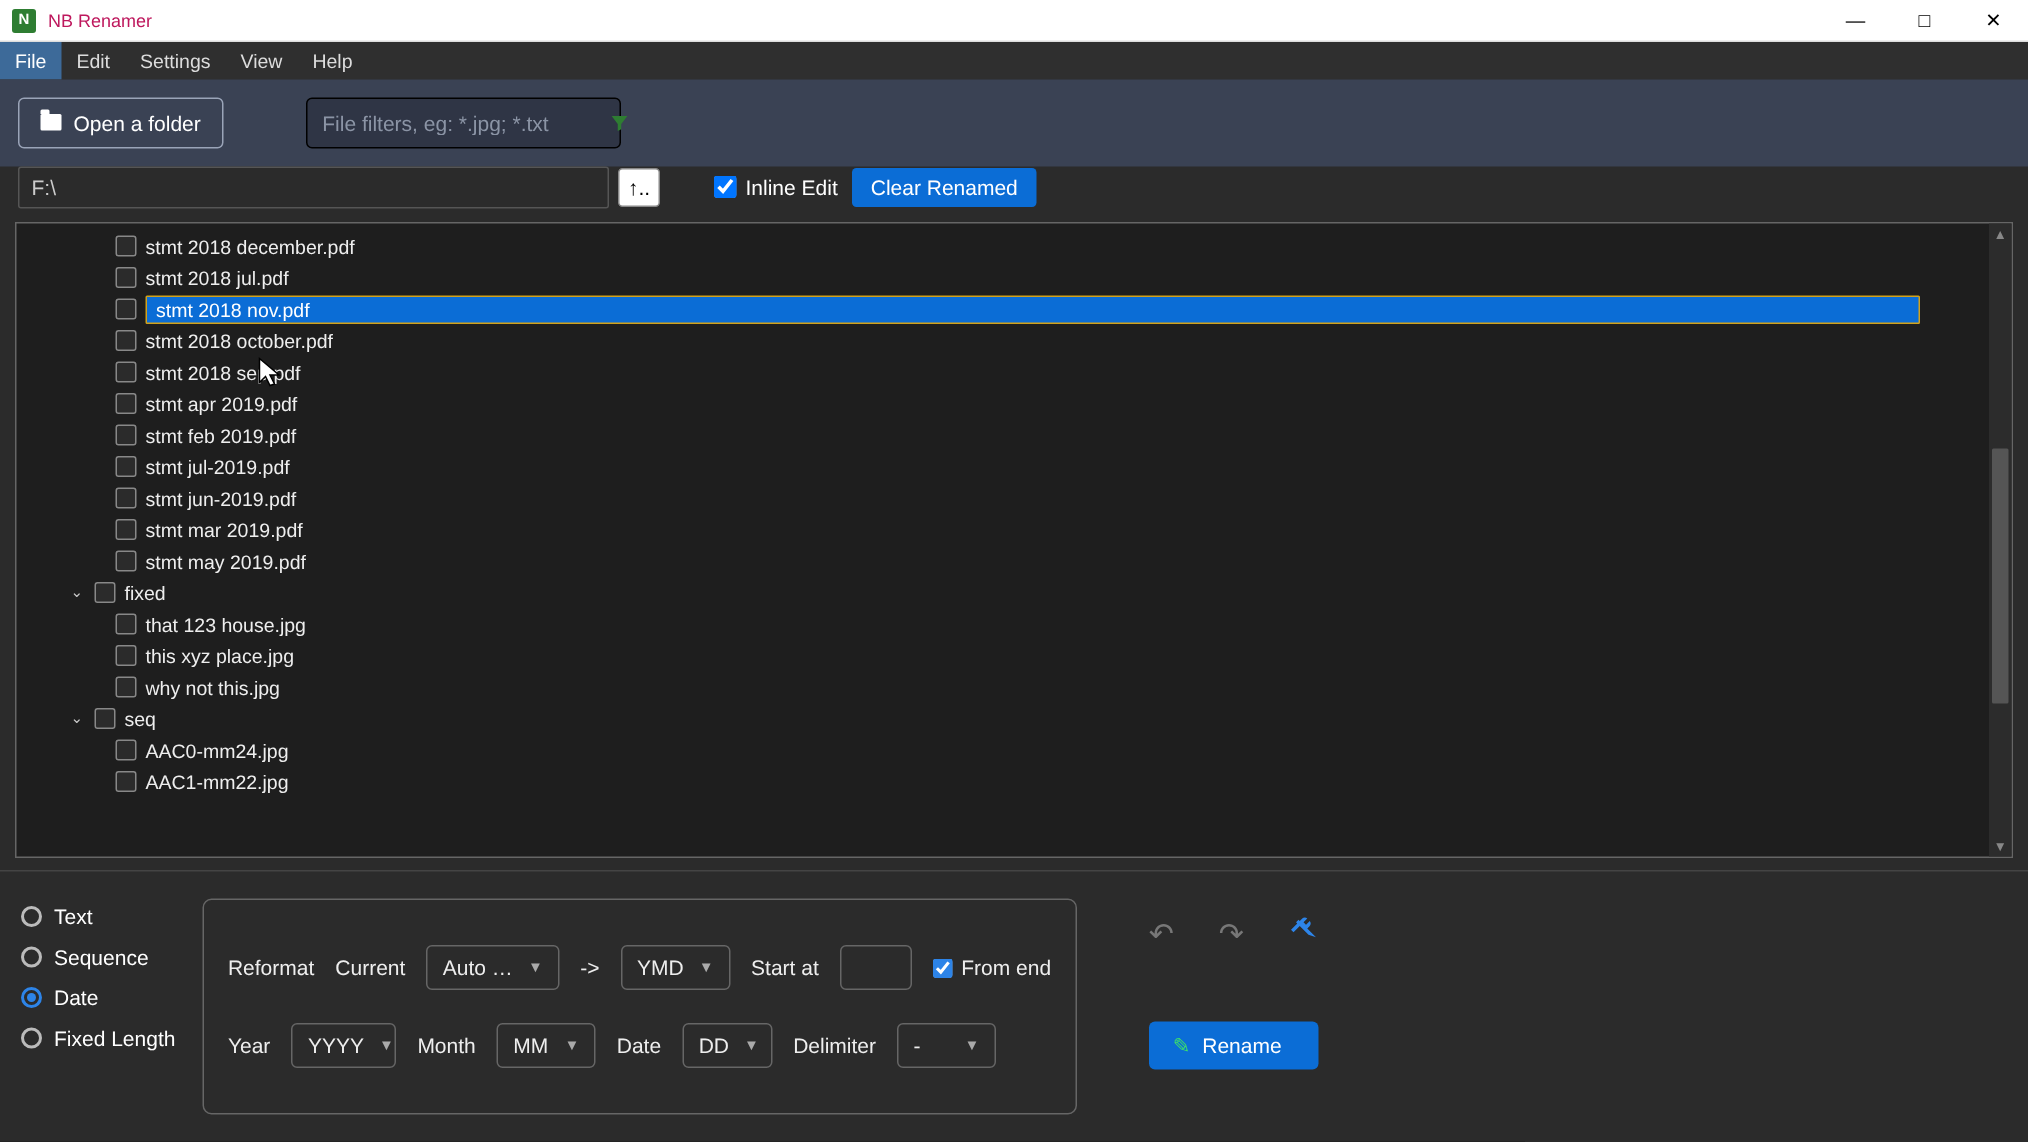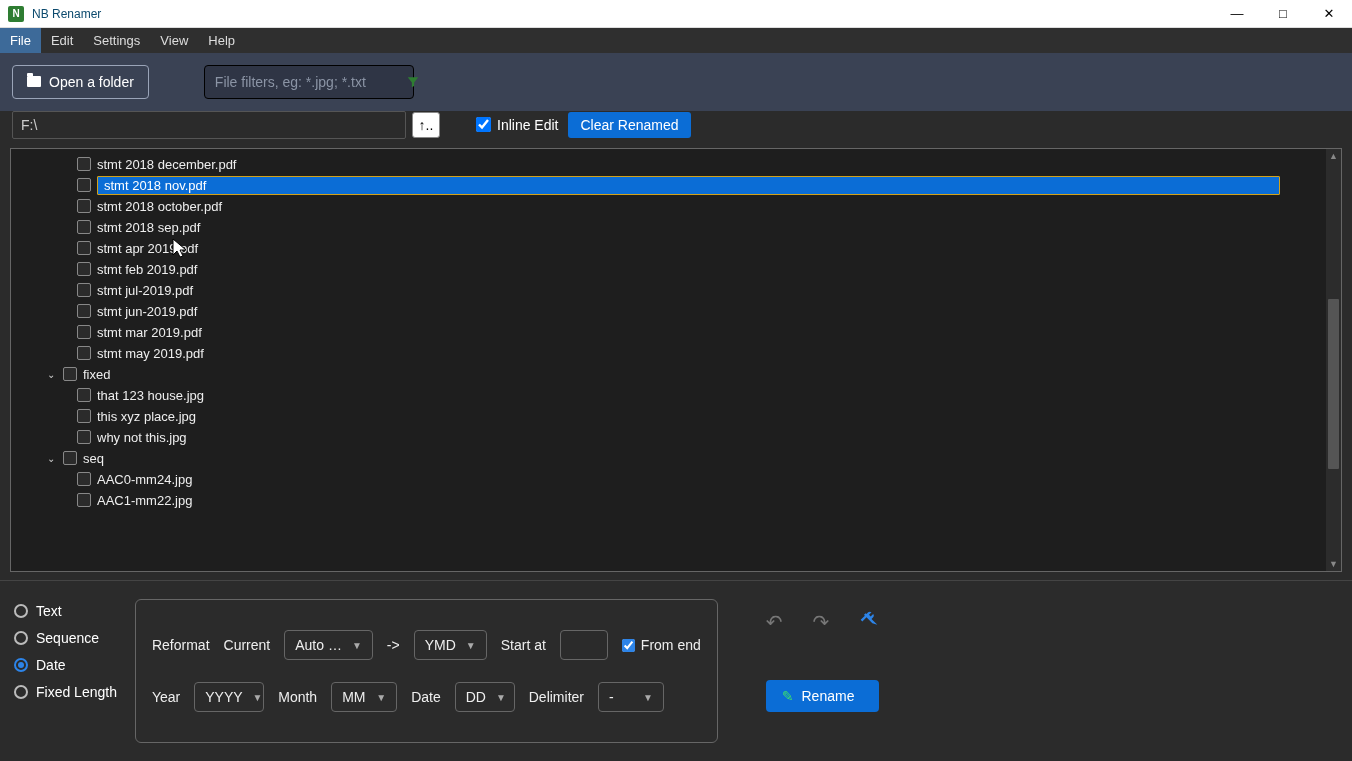--- a/index.html
+++ b/index.html
@@ -1,21 +1,21 @@
 <!DOCTYPE html>
 <html><head>
 <meta charset="utf-8">
 <style>
 * { margin: 0; padding: 0; box-sizing: border-box; font-family: "Segoe UI", Arial, sans-serif; }
 body { width: 1352px; height: 761px; background: #2b2b2b; display: flex; flex-direction: column; overflow: hidden; }
 
 
 .titlebar { height: 30px; background: #fff; display: flex; align-items: center; padding: 0 0 0 8px; border-bottom: 1px solid #ddd; }
 .titlebar-icon { width: 16px; height: 16px; background: #2e7d32; border-radius: 2px; display: flex; align-items: center; justify-content: center; color: #fff; font-size: 10px; font-weight: bold; }
-.titlebar-title { margin-left: 8px; font-size: 12px; color: #0c4a6e; flex: 1; }
+.titlebar-title { margin-left: 8px; font-size: 12px; color: #be185d; flex: 1; }
 .win-controls { display: flex; height: 100%; }
 .win-btn { width: 46px; display: flex; align-items: center; justify-content: center; font-size: 13px; color: #000; cursor: pointer; }
 
 
 .menubar { height: 26px; background: #2f2f2f; display: flex; align-items: stretch; }
 .menu-item { padding: 0 10px; font-size: 13px; color: #ddd; display: flex; align-items: center; cursor: pointer; }
 .menu-item.active { background: #3d6a99; color: #fff; }
 
 
 .toolbar { padding: 12px 12px; display: flex; gap: 55px; background: #3a4254; }
@@ -117,20 +117,24 @@
   </div>
   <button class="clear-btn">Clear Renamed</button>
 </div>
 
 <div class="tree-container">
   <div class="tree-scroll" id="tree">
       <div class="tree-row file">
         <span class="rowcb"></span>
         <span class="rowlabel">stmt 2018 december.pdf</span>
       </div>
+      <div class="tree-row file">
+        <span class="rowcb"></span>
+        <span class="rowlabel">stmt 2018 jul.pdf</span>
+      </div>
       <div class="tree-row file selected">
         <span class="rowcb"></span>
         <span class="rowlabel">stmt 2018 nov.pdf</span>
       </div>
       <div class="tree-row file">
         <span class="rowcb"></span>
         <span class="rowlabel">stmt 2018 october.pdf</span>
       </div>
       <div class="tree-row file">
         <span class="rowcb"></span>

